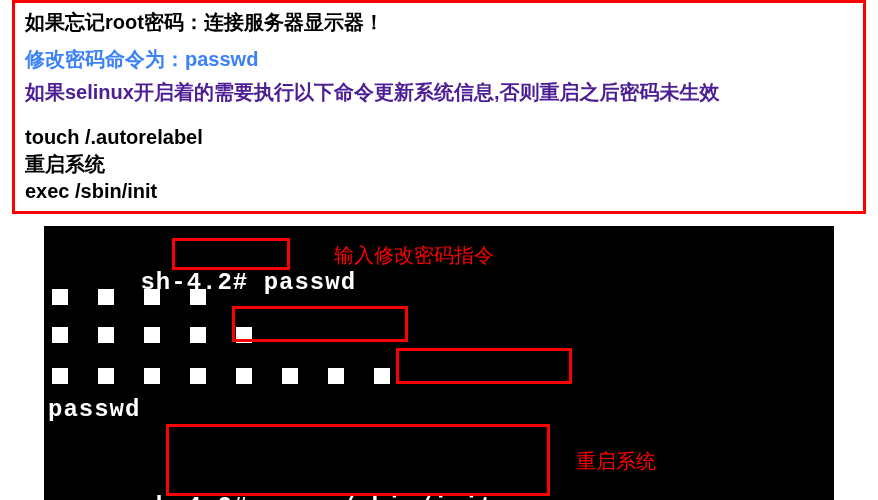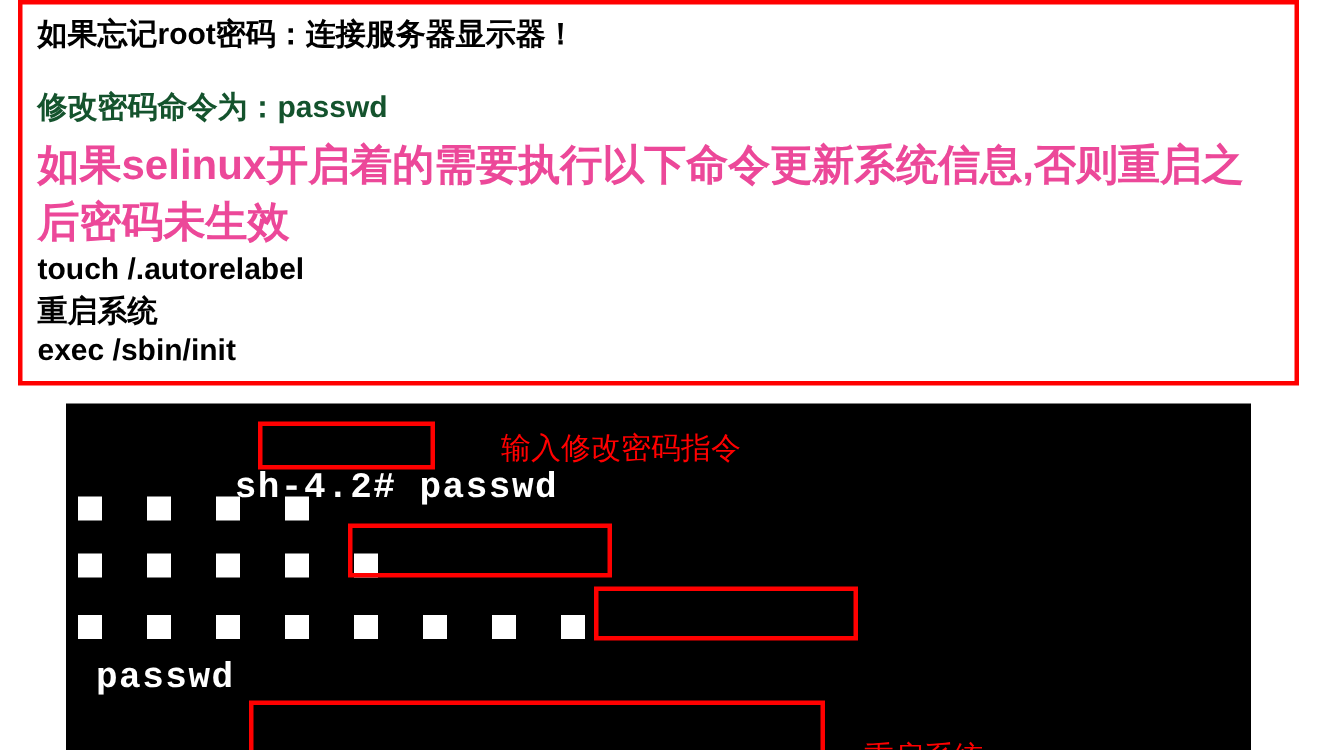--- a/index.html
+++ b/index.html
@@ -4,43 +4,43 @@
   <style>
     * { margin: 0; padding: 0; box-sizing: border-box; }
     body { font-family: "Microsoft YaHei", SimHei, sans-serif; background: #fff; width: 878px; }
     
     .red-box {
       border: 3px solid #ff0000;
       margin: 0 12px 12px 12px;
       padding: 6px 10px 8px 10px;
       background: #fff;
     }
-    .red-box .line1 { color: #000; font-weight: bold; font-size: 20px; margin-bottom: 22px; }
-    .red-box .line2 { color: #14532d; font-weight: bold; font-size: 20px; margin-bottom: 6px; }
-    .red-box .line3 { color: #ec4899; font-weight: bold; font-size: 28px; margin-bottom: 2px; }
+    .red-box .line1 { color: #000; font-weight: bold; font-size: 20px; margin-bottom: 10px; }
+    .red-box .line2 { color: #3b82f6; font-weight: bold; font-size: 20px; margin-bottom: 6px; }
+    .red-box .line3 { color: #4c1d95; font-weight: bold; font-size: 20px; margin-bottom: 20px; }
     .red-box .line4 { color: #000; font-weight: bold; font-size: 20px; margin-bottom: 2px; }
     .red-box .line5 { color: #000; font-weight: bold; font-size: 20px; margin-bottom: 2px; }
     .red-box .line6 { color: #000; font-weight: bold; font-size: 20px; }
     
     .terminal-wrap {
       margin: 0 44px;
       position: relative;
       background: #000;
       height: 277px;
     }
     .terminal {
       position: relative;
       width: 100%;
       height: 100%;
       color: #fff;
       font-family: "Courier New", monospace;
       font-size: 24px;
       font-weight: bold;
     }
-    .t-line { position: absolute; left: 20px; white-space: pre; letter-spacing: 1px; }
+    .t-line { position: absolute; left: 4px; white-space: pre; letter-spacing: 1px; }
     .root-line { position: absolute; left: 188px; white-space: pre; letter-spacing: 2px; font-size: 24px; }
     
     .sq-row { position: absolute; left: 8px; }
     .sq { display: inline-block; width: 16px; height: 16px; background: #fff; margin-right: 30px; vertical-align: middle; }
     
     .hl-box {
       position: absolute;
       border: 3px solid #ff0000;
       background: transparent;
     }

